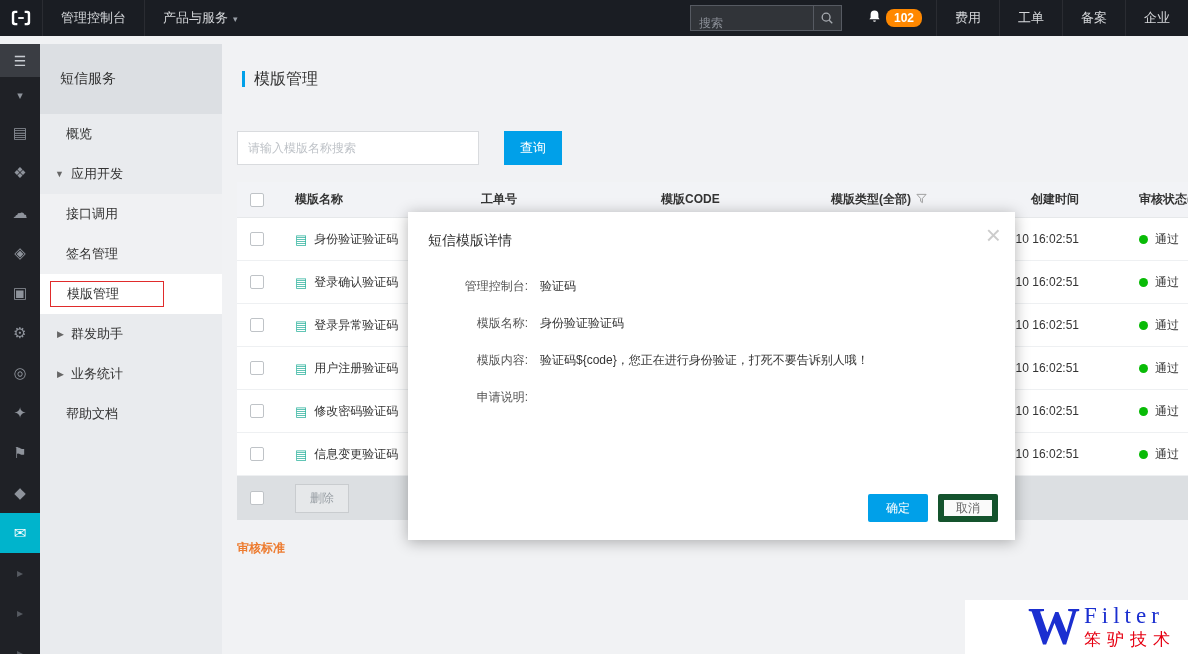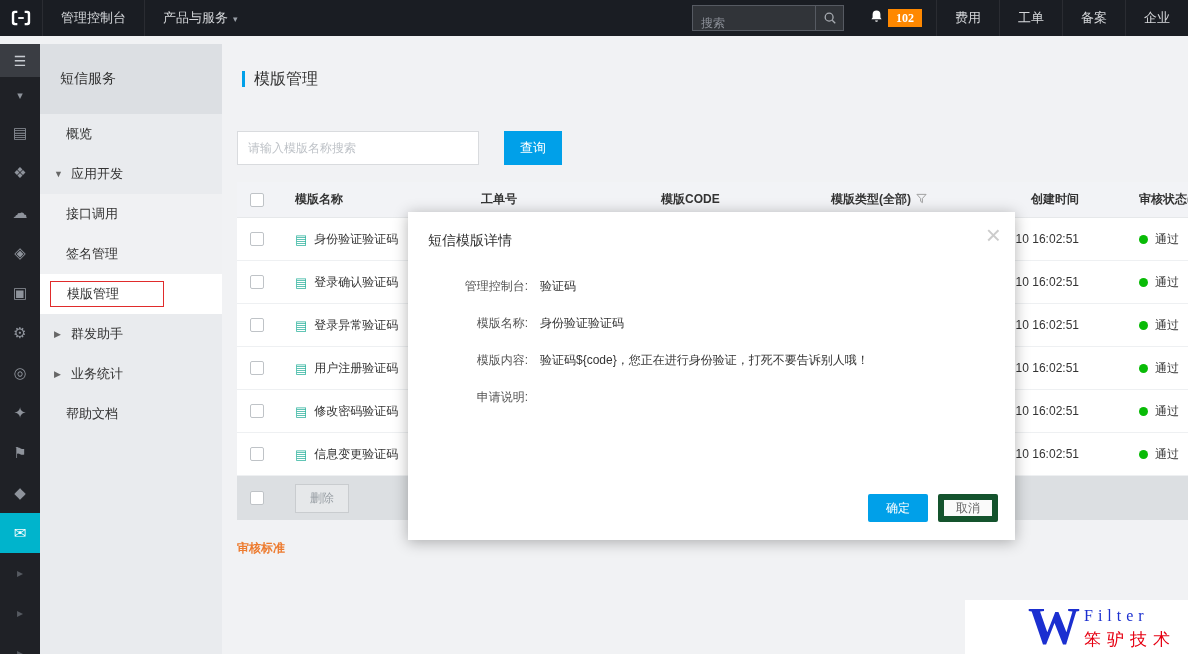--- a/index.html
+++ b/index.html
@@ -20,33 +20,33 @@
   .nav-spacer { flex:1; }
   .nav-search { width:152px; height:26px; border:1px solid #565a62; background:rgba(255,255,255,.10);
                 display:flex; align-items:flex-end; margin-right:18px; }
   .nav-search input { flex:1; min-width:0; background:transparent; border:none; outline:none;
                       color:#ddd; font-size:12px; padding:0 8px; }
   .nav-search input::placeholder { color:#8a8e96; }
   .nav-search-btn { width:28px; height:100%; display:flex; align-items:center; justify-content:center;
                     border-left:1px solid #565a62; cursor:pointer; }
   .nav-bell { display:flex; align-items:center; padding:0 14px 0 6px; height:44px; cursor:pointer; }
   .badge { background:#ff8800; color:#fff; font-size:12px; line-height:18px; padding:0 8px;
-           border-radius:0; margin-left:3px; font-weight:bold;font-family:Liberation Serif, serif; }
+           border-radius:8px; margin-left:3px; font-weight:bold; }
 
   
   .rail { position:absolute; left:0; top:44px; bottom:0; width:40px; background:#1f2126; overflow:hidden; z-index:20; }
   .rail-cell { width:40px; height:40px; display:flex; align-items:center; justify-content:center;
                color:#8e939b; font-size:15px; cursor:pointer; }
   .rail-cell.menu { height:33px; background:#3a3d43; color:#c8ccd2; font-size:14px; }
   .rail-cell.caret { height:36px; font-size:11px; }
   .rail-cell.active { background:#00b4cc; color:#fff; }
   .rail-cell.chev { color:#565a61; font-size:12px; }
 
   
-  .sidebar { position:absolute; left:40px; top:44px; bottom:0; width:182px; background:#e9ebee; z-index:20; }
+  .sidebar { position:absolute; left:40px; top:44px; bottom:0; width:182px; background:#e9ebee; z-index:20;text-align:right; }
   .side-title { height:70px; display:flex; align-items:center; padding-left:20px; font-size:14px;
                 color:#333; background:#dcdfe3; }
   .snav { height:40px; display:flex; align-items:center; padding-left:26px; font-size:13px;
           color:#333; cursor:pointer; }
   .snav.group { padding-left:14px; }
   .snav .gcaret { font-size:9px; color:#666; margin-right:7px; width:10px; }
   .snav.sub { background:#f0f1f3; }
   .snav.sub.active { background:#fff; padding-left:0; position:relative; }
   .red-box { position:absolute; left:10px; top:7px; width:114px; height:26px; border:1px solid #e02b2b;
              display:flex; align-items:center; padding-left:16px; }
@@ -101,21 +101,21 @@
             border-radius:2px; cursor:pointer; }
   .btn-cancel { width:60px; height:28px; background:#fafafa; color:#666; border:6px solid #14532d;
                 font-size:12px; border-radius:2px; cursor:pointer; }
 
   
   .watermark { position:absolute; right:0; bottom:0; width:223px; height:54px; background:#fff;
                display:flex; align-items:center; justify-content:flex-end; padding-right:12px; z-index:10;
                font-family:"Liberation Serif","DejaVu Serif",serif; }
   .wm-w { font-size:52px; line-height:48px; color:#1b2fd0; font-weight:bold; margin-right:4px; }
   .wm-col { display:flex; flex-direction:column; }
-  .wm-filter { font-size:16px; color:#1b2fd0; letter-spacing:5px; line-height:26px; }
+  .wm-filter { font-size:23px; color:#1b2fd0; letter-spacing:5px; line-height:26px; }
   .wm-cn { font-size:17px; color:#e60012; letter-spacing:6px; line-height:22px; }
 </style>
 </head>
 <body>
 
 <header class="topnav">
   <div class="logo">
     <svg width="22" height="22" viewBox="0 0 24 24">
       <path d="M8 4H5a3 3 0 0 0-3 3v10a3 3 0 0 0 3 3h3v-2.6H5.8a1.2 1.2 0 0 1-1.2-1.2V7.8a1.2 1.2 0 0 1 1.2-1.2H8Z" fill="#fff"></path>
       <path d="M16 4h3a3 3 0 0 1 3 3v10a3 3 0 0 1-3 3h-3v-2.6h2.2a1.2 1.2 0 0 0 1.2-1.2V7.8a1.2 1.2 0 0 0-1.2-1.2H16Z" fill="#fff"></path>

